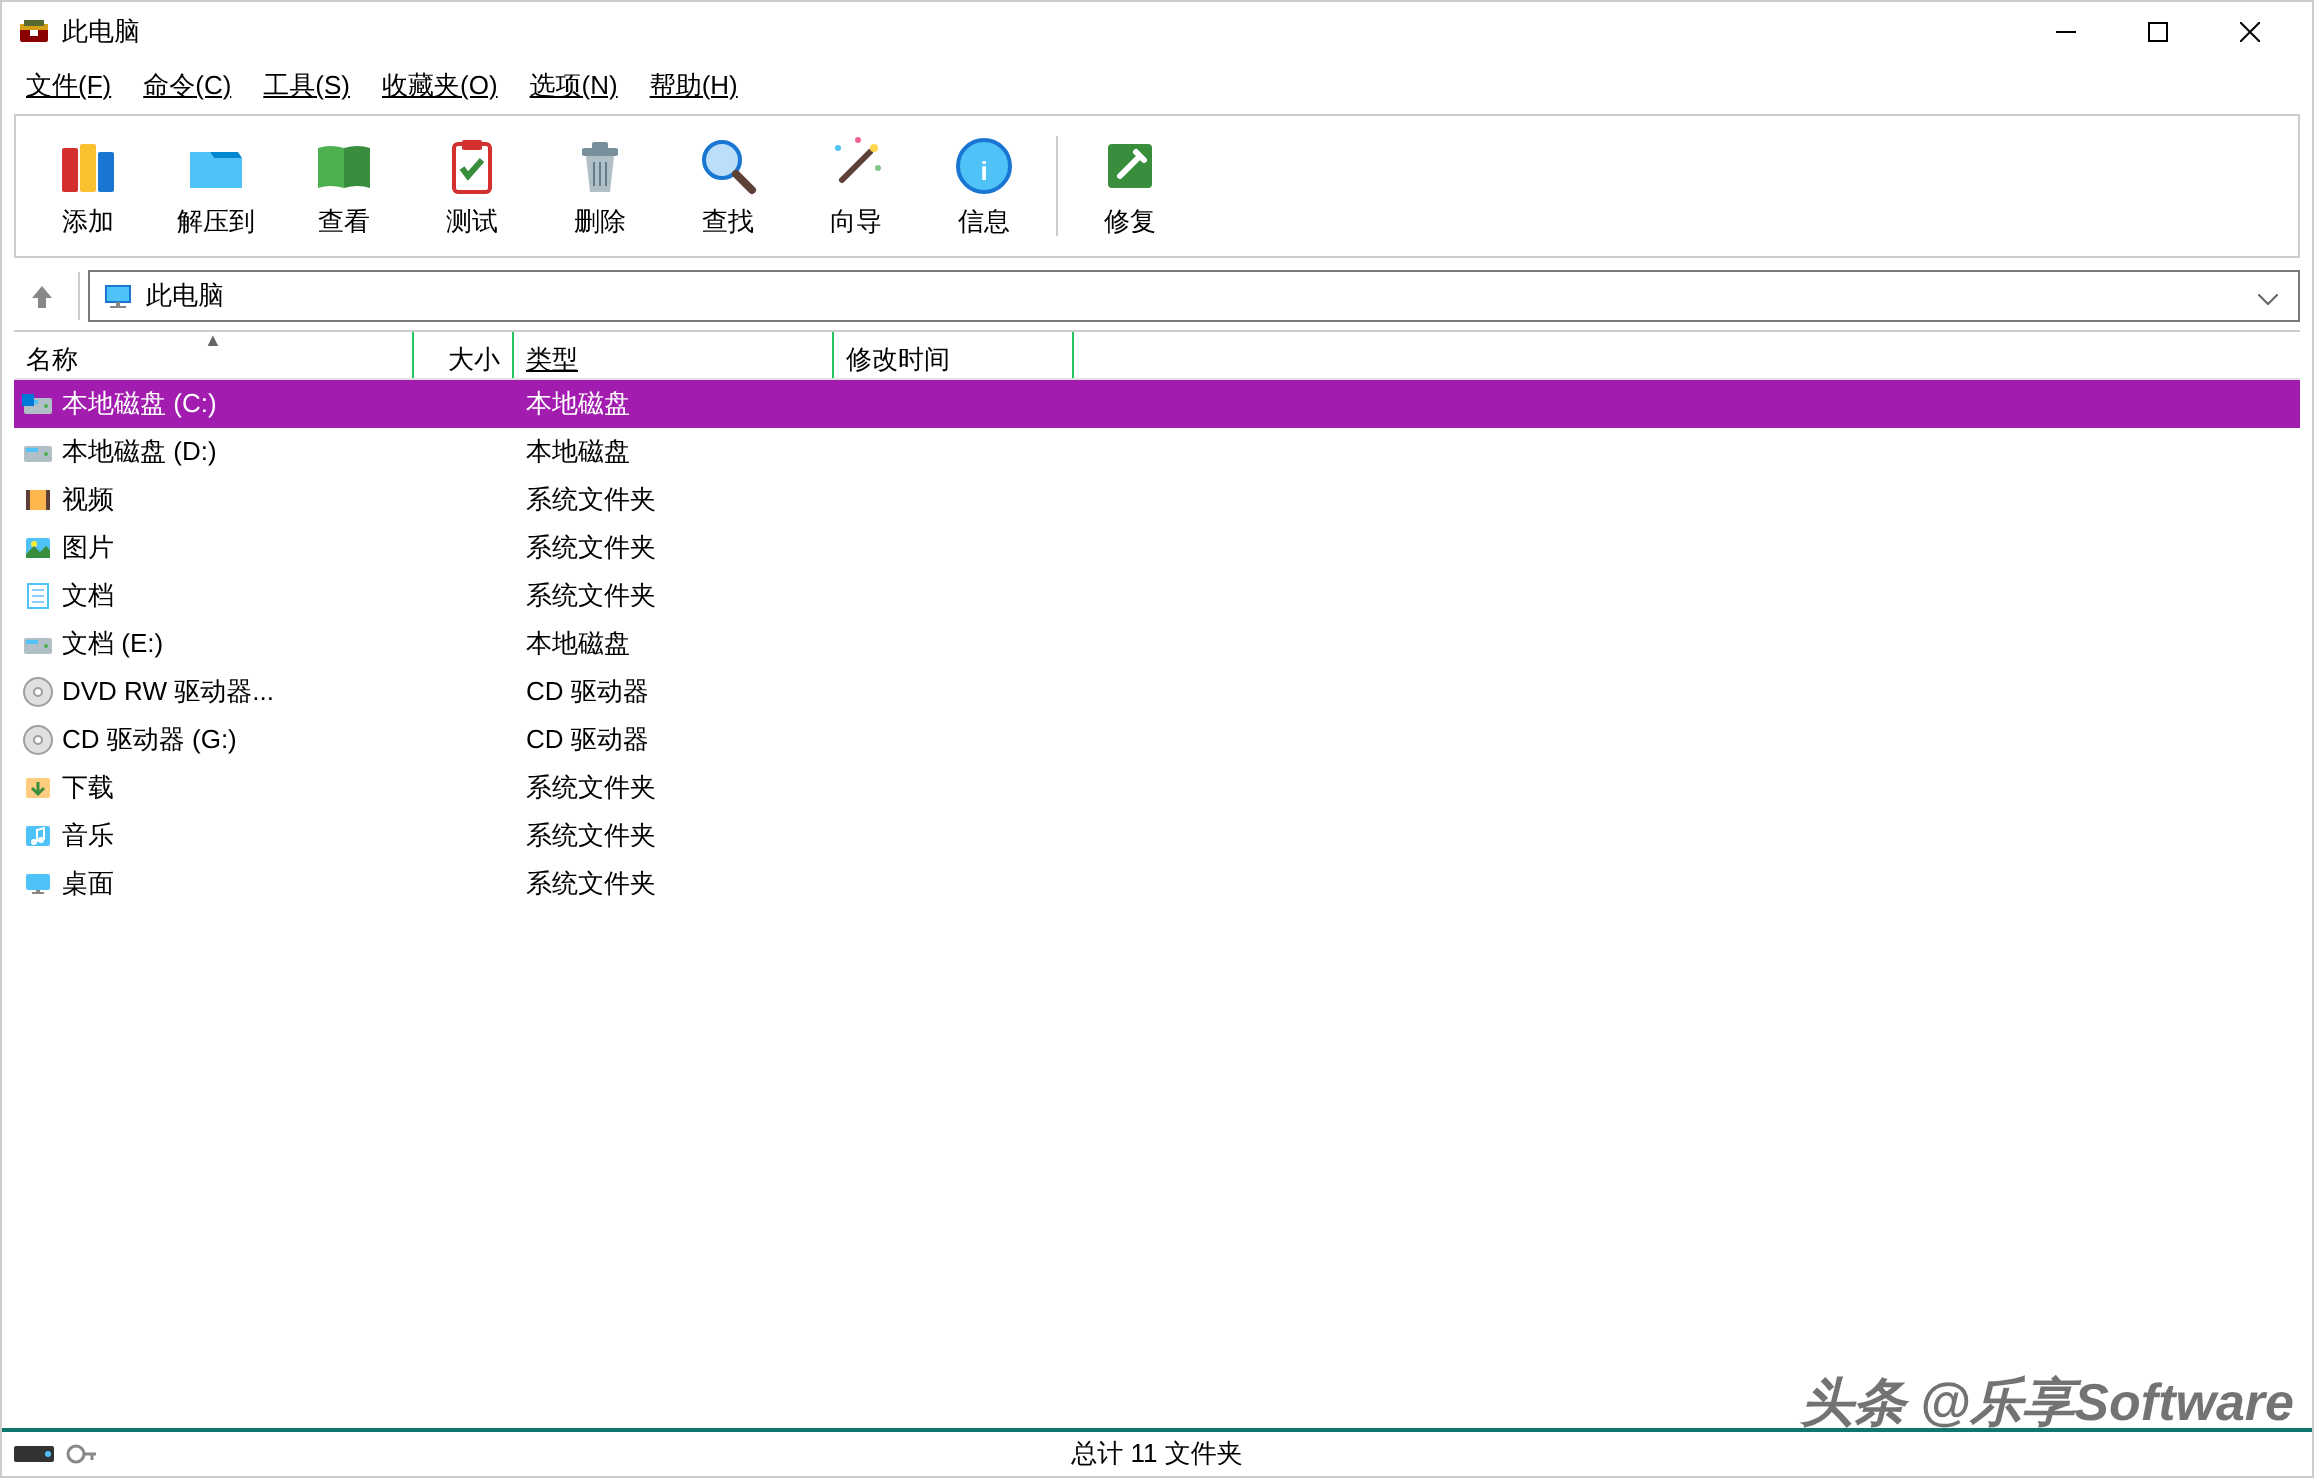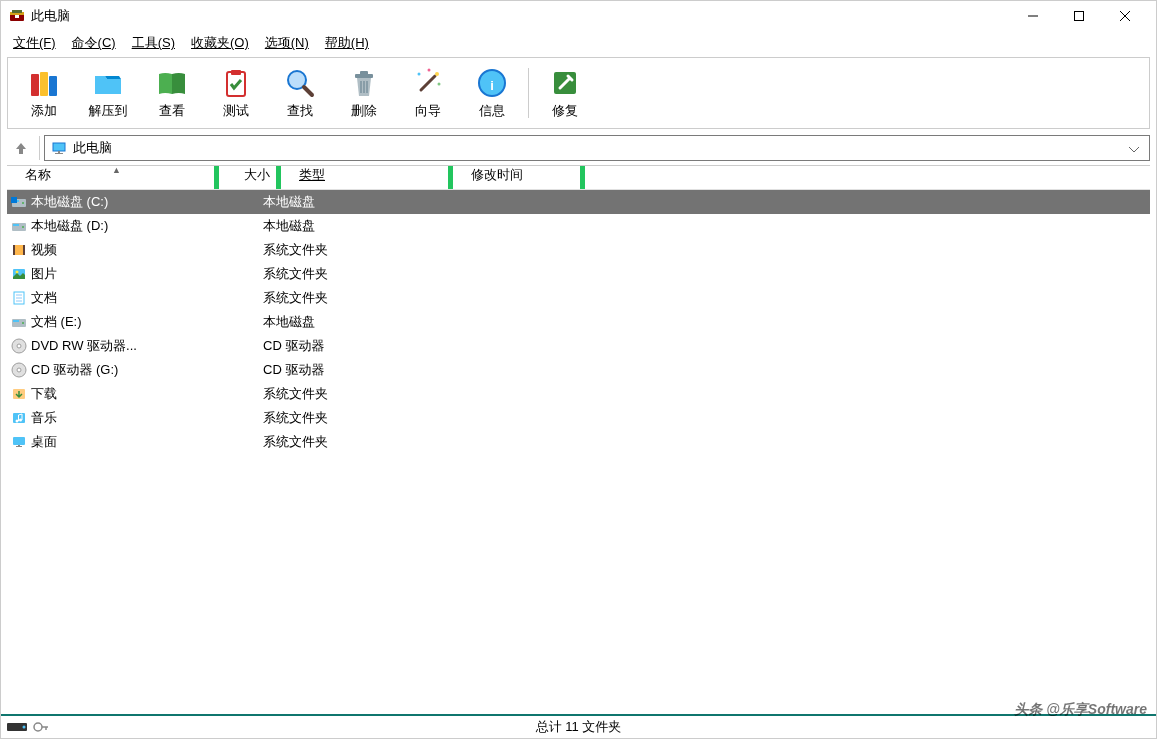--- a/index.html
+++ b/index.html
@@ -20,39 +20,39 @@
 .toolbar .sep { width: 1px; height: 50px; background: #ccc; margin: 0 4px; }
 
 .addressbar { height: 30px; display: flex; align-items: center; margin: 2px 6px; gap: 4px; }
 .addressbar .up-btn { width: 28px; height: 28px; display: flex; align-items: center; justify-content: center; cursor: pointer; border: 1px solid transparent; color: #888; }
 .addressbar .addr-sep { width: 1px; height: 24px; background: #ccc; }
 .addressbar .address { flex: 1; height: 26px; border: 1px solid #7a7a7a; display: flex; align-items: center; padding: 0 6px; gap: 6px; }
 .addressbar .addr-drop { width: 18px; color: #666; cursor: pointer; text-align: center; }
 
 .content { flex: 1; display: flex; flex-direction: column; border-top: 1px solid #ccc; margin: 0 6px; overflow: hidden; }
 .columns { height: 24px; display: flex; border-bottom: 1px solid #e0e0e0; }
-.columns .col { display: flex; align-items: flex-start; padding: 0 6px; border-right: 5px solid #22c55e; cursor: pointer; position: relative; margin-left: 12px; }
+.columns .col { display: flex; align-items: flex-end; padding: 0 6px; border-right: 1px solid #22c55e; cursor: pointer; position: relative; }
 .columns .col .sort { font-size: 9px; color: #666; position: absolute; top: -1px; left: 50%; transform: translateX(-50%); }
 .col-name { width: 200px; }
 .col-size { width: 50px; justify-content: flex-end; }
 .col-type { width: 160px; text-decoration: underline; }
 .col-date { width: 120px; }
 
 .filelist { flex: 1; overflow: auto; }
 .row { height: 24px; display: flex; align-items: center; cursor: pointer; }
-.row.selected { background: #737373; color: #fff; }
+.row.selected { background: #a21caf; color: #fff; }
 .row .c-name { width: 200px; display: flex; align-items: center; padding-left: 4px; gap: 4px; }
 .row .c-size { width: 50px; text-align: right; padding-right: 6px; }
 .row .c-type { width: 160px; padding-left: 6px; }
 .row .c-date { width: 120px; padding-left: 6px; }
 .row .item-icon { width: 16px; height: 16px; flex-shrink: 0; }
 
 .statusbar { height: 24px; border-top: 2px solid #0f766e; display: flex; align-items: center; justify-content: center; position: relative; }
 .statusbar .sb-left { position: absolute; left: 6px; display: flex; gap: 4px; align-items: center; }
-.watermark { position: absolute; right: 10px; bottom: 20px; font-size: 14px; font-weight: bold; color: rgba(0,0,0,0.55); font-style: italic; pointer-events: none; }
+.watermark { position: absolute; right: 10px; bottom: 20px; font-size: 26px; font-weight: bold; color: rgba(0,0,0,0.55); font-style: italic; pointer-events: none; }
 </style>
 </head>
 <body>
 
 <div class="titlebar">
   <svg class="app-icon" viewBox="0 0 16 16">
       <rect x="1" y="4" width="14" height="9" fill="#8B0000" rx="1"></rect>
       <rect x="1" y="4" width="14" height="3" fill="#D4A017"></rect>
       <rect x="3" y="2" width="10" height="3" fill="#556B2F"></rect>
       <rect x="6" y="7" width="4" height="3" fill="#fff"></rect>
@@ -113,35 +113,35 @@
   <div class="tool-btn">
     <svg class="tool-icon" viewBox="0 0 34 34">
         <rect x="8" y="6" width="18" height="24" fill="#fff" stroke="#D32F2F" stroke-width="2" rx="2"></rect>
         <rect x="12" y="4" width="10" height="5" fill="#D32F2F" rx="1"></rect>
         <path d="M12 18 L15 22 L22 14" stroke="#388E3C" stroke-width="3" fill="none"></path>
       </svg>
     <span>测试</span>
   </div>
   <div class="tool-btn">
     <svg class="tool-icon" viewBox="0 0 34 34">
-        <circle cx="14" cy="14" r="9" fill="#BBDEFB" stroke="#1976D2" stroke-width="2"></circle>
-        <line x1="21" y1="21" x2="29" y2="29" stroke="#5D4037" stroke-width="4" stroke-linecap="round"></line>
-      </svg>
-    <span>查找</span>
-  </div>
-  <div class="tool-btn">
-    <svg class="tool-icon" viewBox="0 0 34 34">
         <path d="M10 12 L24 12 L22 30 L12 30 Z" fill="#B0BEC5"></path>
         <rect x="8" y="8" width="18" height="4" fill="#78909C" rx="1"></rect>
         <rect x="13" y="5" width="8" height="4" fill="#78909C" rx="1"></rect>
         <line x1="14" y1="15" x2="14" y2="27" stroke="#607D8B"></line>
         <line x1="17" y1="15" x2="17" y2="27" stroke="#607D8B"></line>
         <line x1="20" y1="15" x2="20" y2="27" stroke="#607D8B"></line>
       </svg>
     <span>删除</span>
+  </div>
+  <div class="tool-btn">
+    <svg class="tool-icon" viewBox="0 0 34 34">
+        <circle cx="14" cy="14" r="9" fill="#BBDEFB" stroke="#1976D2" stroke-width="2"></circle>
+        <line x1="21" y1="21" x2="29" y2="29" stroke="#5D4037" stroke-width="4" stroke-linecap="round"></line>
+      </svg>
+    <span>查找</span>
   </div>
   <div class="tool-btn">
     <svg class="tool-icon" viewBox="0 0 34 34">
         <line x1="10" y1="24" x2="24" y2="10" stroke="#5D4037" stroke-width="3" stroke-linecap="round"></line>
         <circle cx="26" cy="8" r="2" fill="#FFD54F"></circle>
         <circle cx="8" cy="8" r="1.5" fill="#4FC3F7"></circle>
         <circle cx="18" cy="4" r="1.5" fill="#F06292"></circle>
         <circle cx="28" cy="18" r="1.5" fill="#81C784"></circle>
       </svg>
     <span>向导</span>

